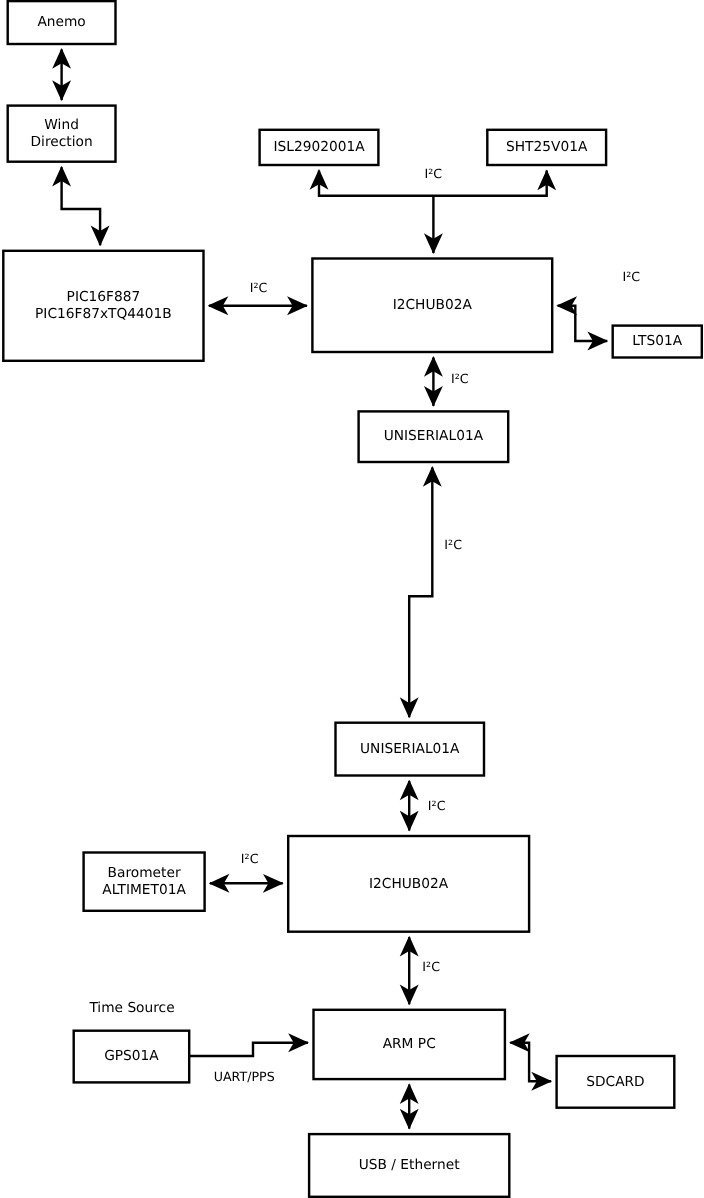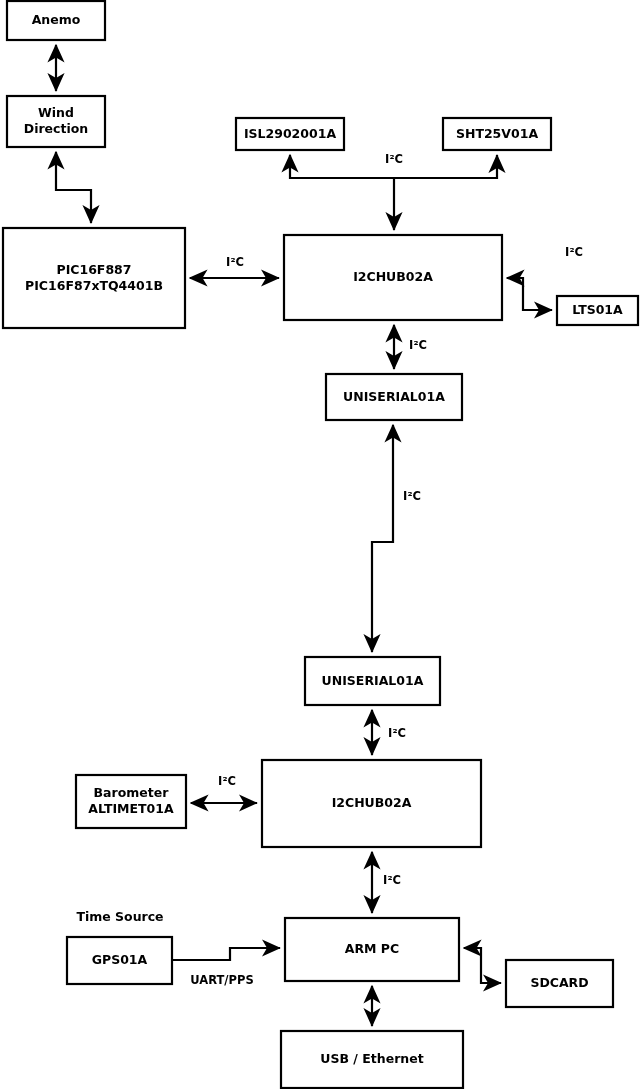--- a/index.html
+++ b/index.html
@@ -11,21 +11,20 @@
   body {
     width: 640px;
     height: 1089px;
     font-family: "DejaVu Sans", "Liberation Sans", sans-serif;
     overflow: hidden;
   }
   #diagram-root {
     position: relative;
     width: 640px;
     height: 840px;
-    font-weight: bold;
   }
   svg#diagram {
     display: block;
     width: 640px;
     height: 1089px;
   }
   .box-rect {
     fill: #ffffff;
     stroke: #000000;
     stroke-width: 2.2;

